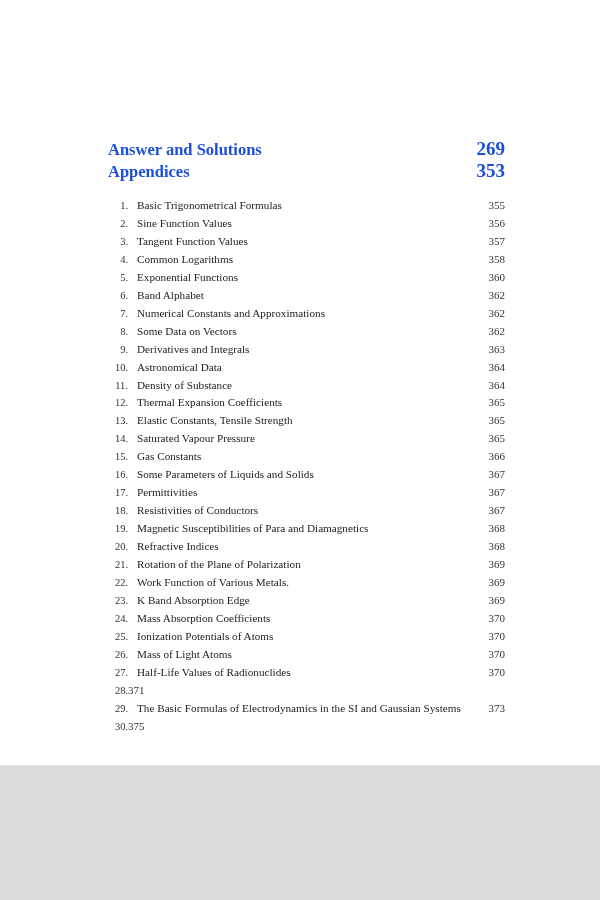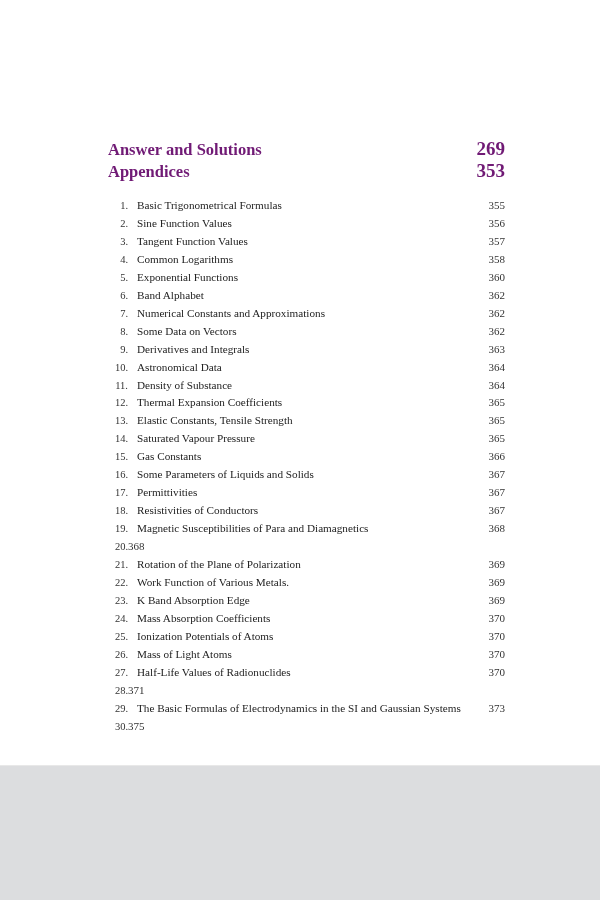--- a/index.html
+++ b/index.html
@@ -29,21 +29,21 @@
       top: 138px;
       width: 397px;
     }
     .section-row {
       display: flex;
       justify-content: space-between;
       align-items: baseline;
       font-weight: bold;
       font-size: 16.5px;
       line-height: 21px;
-      color: #701a75;
+      color: #1d4ed8;
     }
     .section-row .page-num {
       font-size: 19px;
     }
     .entries {
       margin-top: 15px;
     }
     .entry {
       display: flex;
       align-items: baseline;
@@ -184,20 +184,21 @@
           <span class="title">Resistivities of Conductors</span>
           <span class="pg">367</span>
         </div>
         <div class="entry">
           <span class="num">19.</span>
           <span class="title">Magnetic Susceptibilities of Para and Diamagnetics</span>
           <span class="pg">368</span>
         </div>
         <div class="entry">
           <span class="num">20.</span>
+          <span class="title">Refractive Indices</span>
           <span class="pg">368</span>
         </div>
         <div class="entry">
           <span class="num">21.</span>
           <span class="title">Rotation of the Plane of Polarization</span>
           <span class="pg">369</span>
         </div>
         <div class="entry">
           <span class="num">22.</span>
           <span class="title">Work Function of Various Metals.</span>

